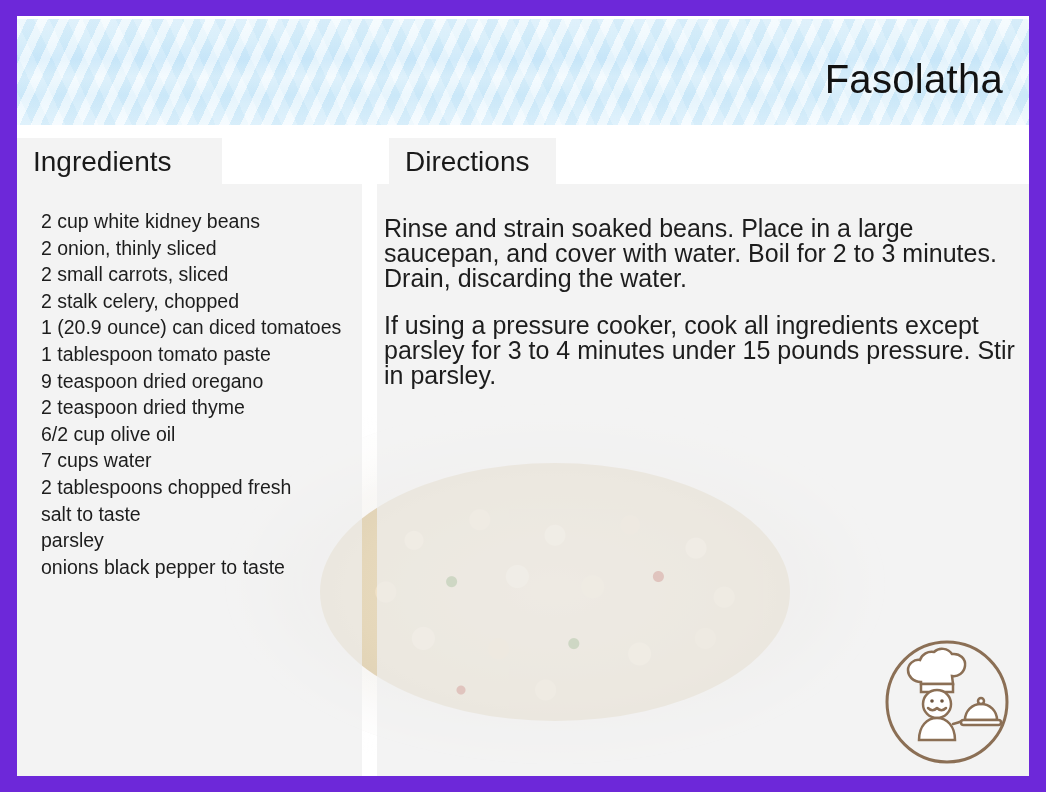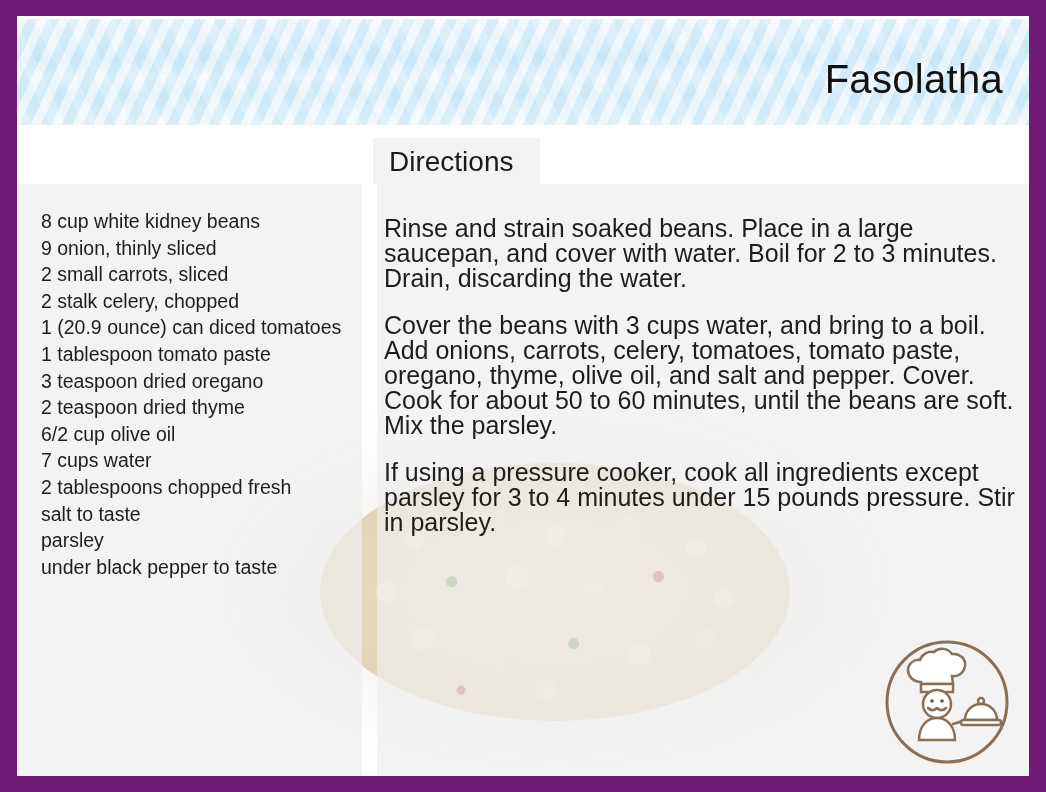--- a/index.html
+++ b/index.html
@@ -7,21 +7,21 @@
     padding: 0;
     background: #ffffff;
   }
   body {
     font-family: "Liberation Sans", sans-serif;
   }
   .page {
     position: relative;
     width: 1046px;
     height: 792px;
-    background: #701a75;
+    background: #6d28d9;
     box-sizing: border-box;
     overflow: hidden;
   }
   .card {
     position: absolute;
     left: 17px;
     top: 16px;
     width: 1012px;
     height: 760px;
     background: #ffffff;
@@ -154,21 +154,21 @@
     padding: 8px 16px 6px 16px;
     box-sizing: border-box;
   }
   .tab-ingredients {
     left: 0;
     top: 122px;
     width: 205px;
     height: 46px;
   }
   .tab-directions {
-    left: 356px;
+    left: 372px;
     top: 122px;
     width: 167px;
     height: 46px;
   }
   .tab-label {
     font-size: 28px;
     color: #1a1a1a;
     line-height: 32px;
     white-space: nowrap;
   }
@@ -223,44 +223,46 @@
 
     <div class="photo">
       <div class="plate"></div>
       <div class="beans"></div>
       <div class="photo-fade"></div>
     </div>
 
     <div class="col col-ingredients"></div>
     <div class="col col-directions"></div>
 
+    <div class="tab tab-ingredients">
+      <div class="tab-label">Ingredients</div>
+    </div>
     <div class="tab tab-directions">
       <div class="tab-label">Directions</div>
     </div>
 
     <ul class="ing-list">
-      <li>8 cup white kidney beans</li>
-      <li>9 onion, thinly sliced</li>
+      <li>2 cup white kidney beans</li>
+      <li>2 onion, thinly sliced</li>
       <li>2 small carrots, sliced</li>
       <li>2 stalk celery, chopped</li>
       <li>1 (20.9 ounce) can diced tomatoes</li>
       <li>1 tablespoon tomato paste</li>
-      <li>3 teaspoon dried oregano</li>
+      <li>9 teaspoon dried oregano</li>
       <li>2 teaspoon dried thyme</li>
       <li>6/2 cup olive oil</li>
       <li>7 cups water</li>
       <li>2 tablespoons chopped fresh</li>
       <li>salt to taste</li>
       <li>parsley</li>
-      <li>under black pepper to taste</li>
+      <li>onions black pepper to taste</li>
     </ul>
 
     <div class="dir-body">
       <p>Rinse and strain soaked beans. Place in a large saucepan, and cover with water.  Boil for 2 to 3 minutes.  Drain, discarding the water.</p>
-      <p>Cover the beans with 3 cups water, and bring to a boil.   Add onions, carrots, celery, tomatoes, tomato paste, oregano, thyme, olive oil, and salt and pepper.  Cover.  Cook for about 50 to 60 minutes, until the beans are soft.  Mix the parsley.</p>
       <p>If using a pressure cooker, cook all ingredients except parsley for 3 to 4 minutes under 15 pounds pressure.  Stir in parsley.</p>
     </div>
 
     <div class="chef">
       <svg viewBox="0 0 128 128" width="128" height="128" aria-hidden="true">
         <circle cx="64" cy="64" r="60" fill="none" stroke="#8b6f55" stroke-width="3"></circle>
 
         <path d="M38 44c-8 0-13-6-13-12s6-11 12-10c2-6 8-9 14-8 5-5 14-4 18 2 8-1 14 5 13 12-1 7-7 11-13 10l1 8H38z" fill="#ffffff" stroke="#8b6f55" stroke-width="2.5"></path>
         <path d="M38 46h32v8H38z" fill="#ffffff" stroke="#8b6f55" stroke-width="2.5"></path>
 

